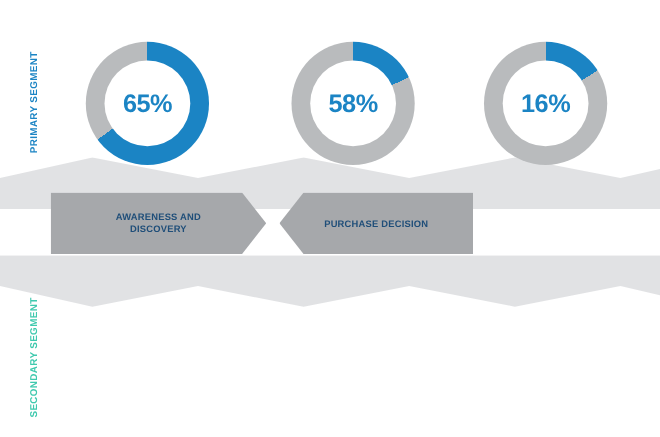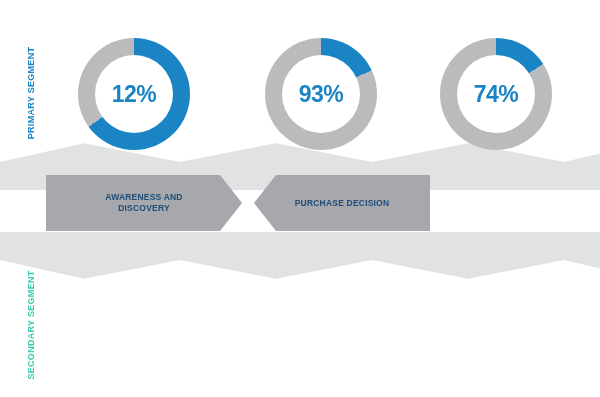--- a/index.html
+++ b/index.html
@@ -143,31 +143,31 @@
 <body>
 
 <div id="canvas">
 
   <div class="wave" id="wave-top"></div>
   <div class="wave" id="wave-bottom"></div>
 
   <div class="row-band" id="row-top">
     <div class="donut blue" id="donut-top-1" style="background: conic-gradient(rgb(27, 132, 196) 0deg, rgb(27, 132, 196) 234deg, rgb(185, 187, 189) 234deg, rgb(185, 187, 189) 360deg);">
       <div class="hole">
-        <span class="value">12%</span>
+        <span class="value">65%</span>
       </div>
     </div>
     <div class="donut blue" id="donut-top-2" style="background: conic-gradient(rgb(27, 132, 196) 0deg, rgb(27, 132, 196) 64.8deg, rgb(185, 187, 189) 64.8deg, rgb(185, 187, 189) 360deg);">
       <div class="hole">
-        <span class="value">93%</span>
+        <span class="value">58%</span>
       </div>
     </div>
     <div class="donut blue" id="donut-top-3" style="background: conic-gradient(rgb(27, 132, 196) 0deg, rgb(27, 132, 196) 57.6deg, rgb(185, 187, 189) 57.6deg, rgb(185, 187, 189) 360deg);">
       <div class="hole">
-        <span class="value">74%</span>
+        <span class="value">16%</span>
       </div>
     </div>
   </div>
 
   <div id="stage-band">
     <div class="chevron" id="chevron-1">
       <span class="ctext">AWARENESS AND DISCOVERY</span>
     </div>
     <div class="chevron" id="chevron-3">
       <span class="ctext">PURCHASE DECISION</span>

